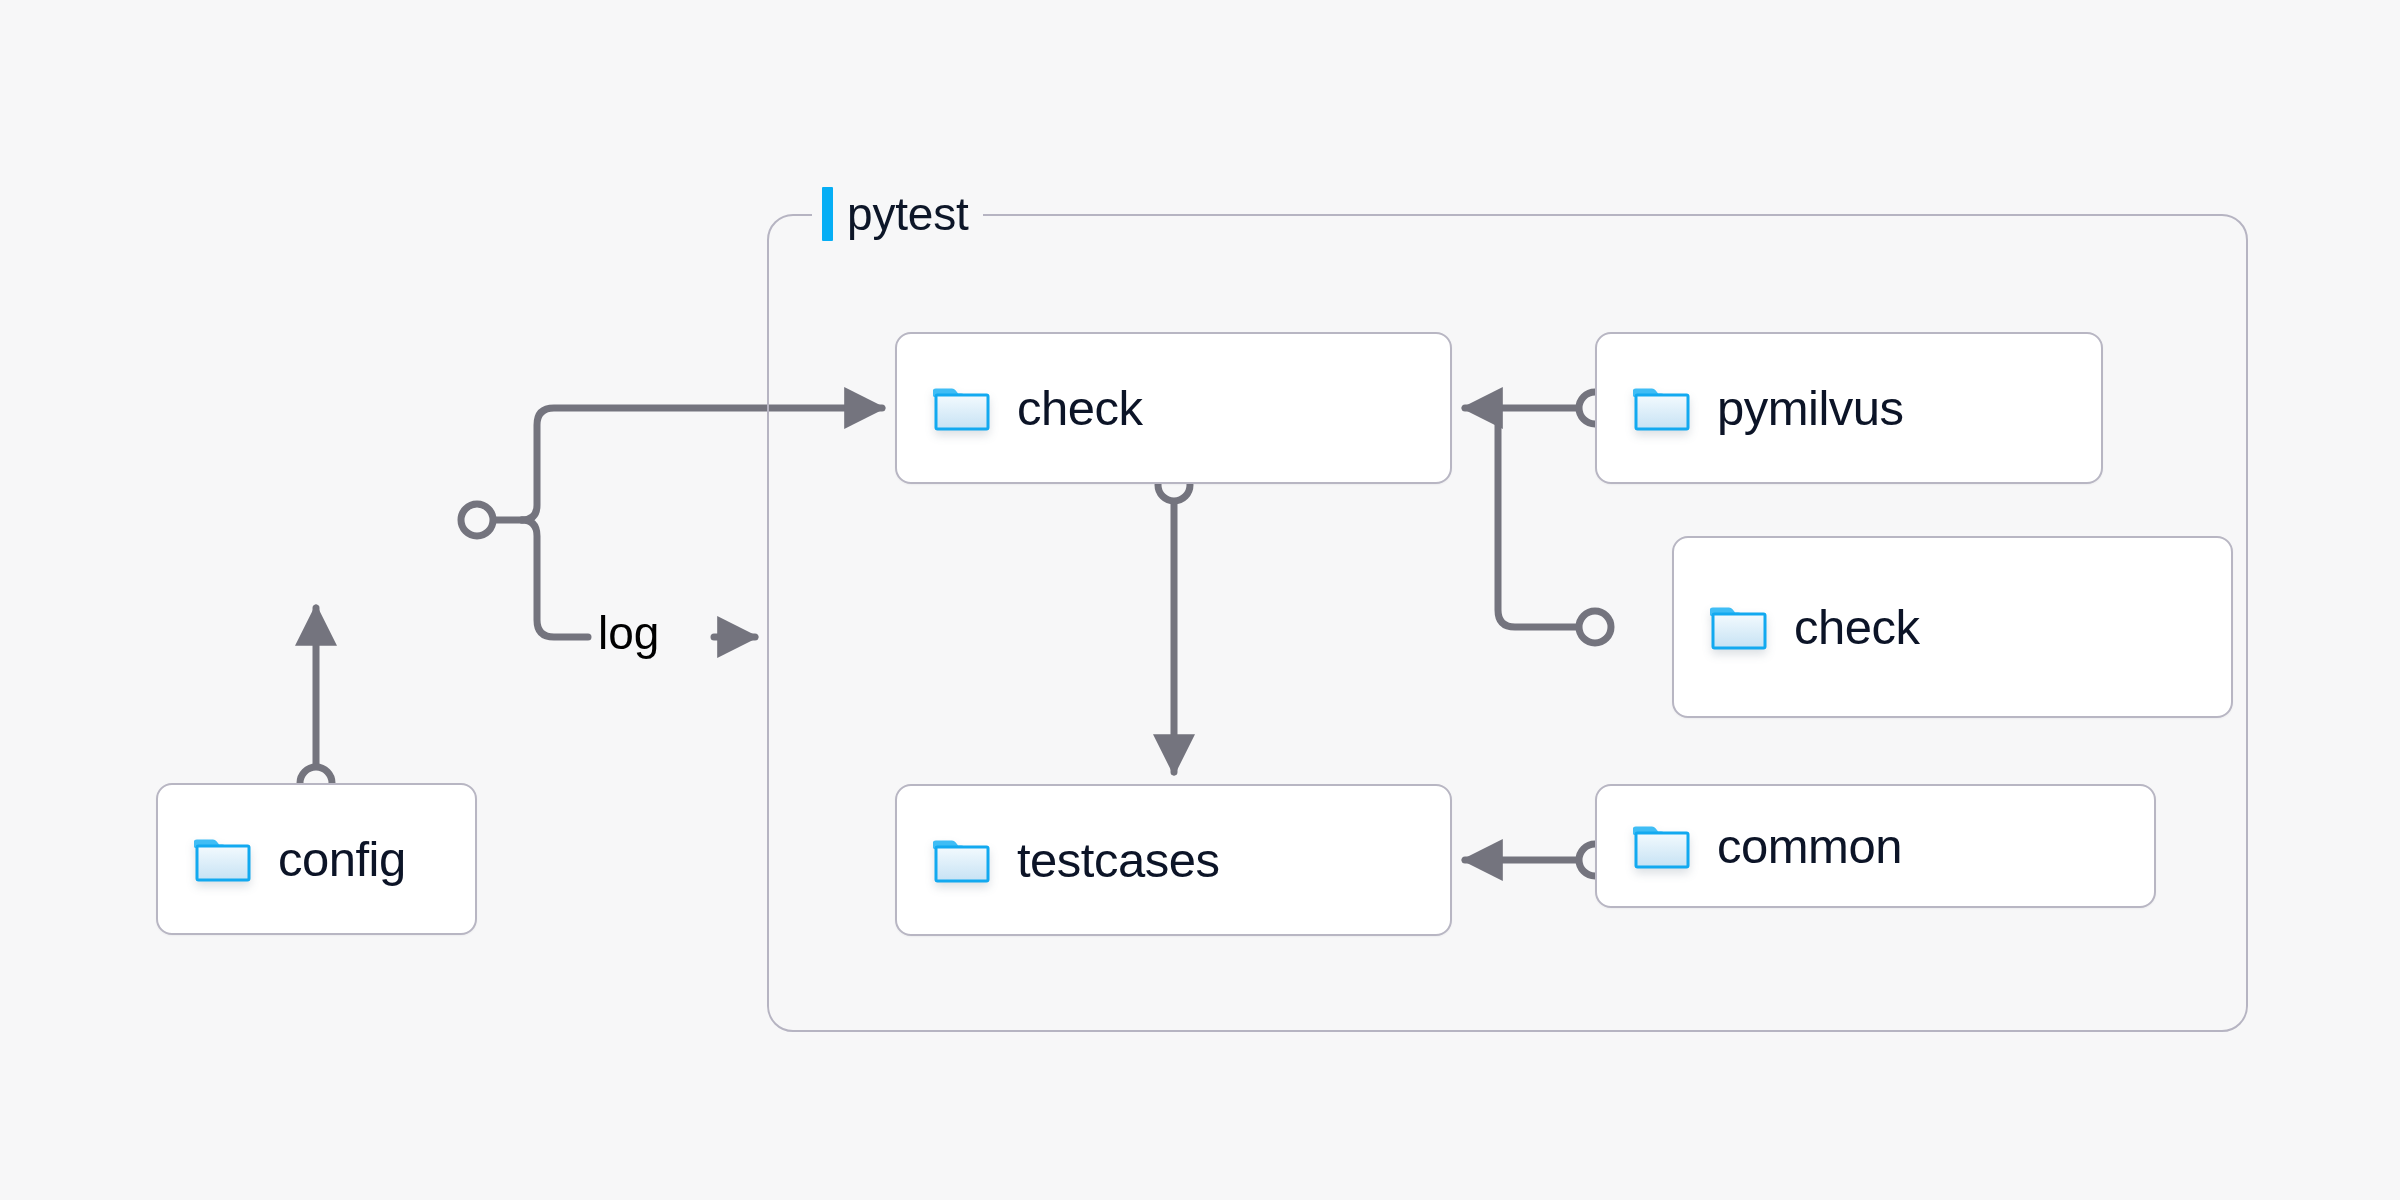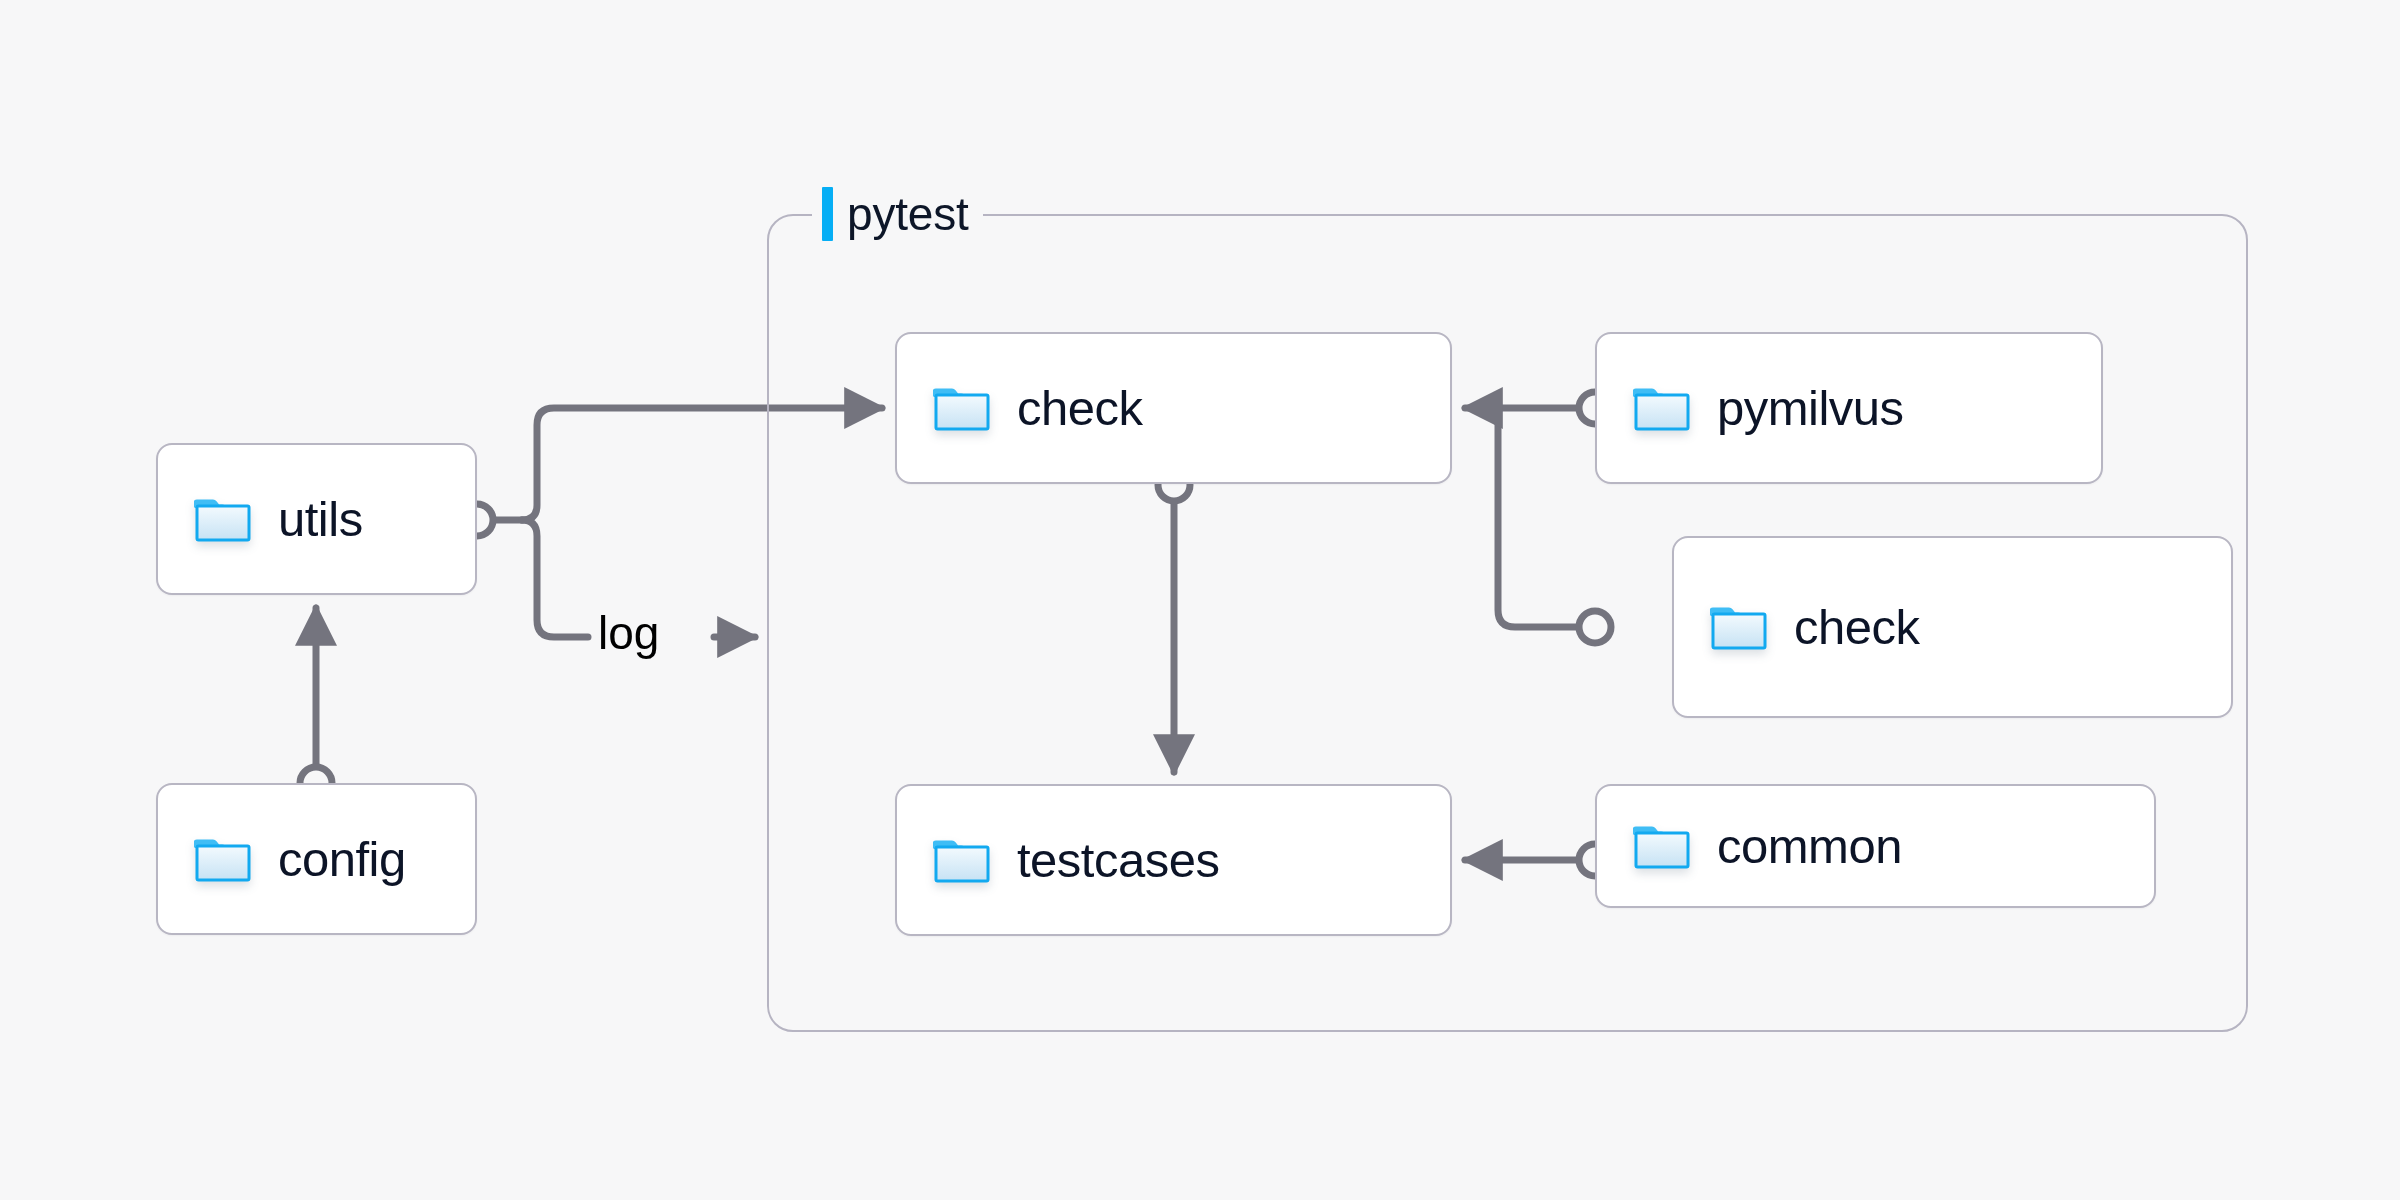--- a/index.html
+++ b/index.html
@@ -152,29 +152,20 @@
       <circle cx="1595" cy="860" r="16"></circle>
     </g>
   </svg>
 
   <div class="group-box" style="left:767px; top:214px; width:1481px; height:818px;"></div>
   <div class="group-label-wrap" style="left:812px; top:186px;">
     <span class="group-label-bar"></span>
     <span class="group-label-text">pytest</span>
   </div>
 
-  <div class="node" style="left:156px; top:443px; width:321px; height:152px;">
-    <div class="node-inner">
-      <svg class="folder-icon" viewBox="0 0 58 48">
-        <path d="M3 9 h16 l4 5 h5" fill="none" stroke="#3fbdf5" stroke-width="9" stroke-linecap="round" stroke-linejoin="round"></path>
-        <rect x="3" y="11" width="52" height="34" rx="1.5" fill="url(#folderGrad)" stroke="#12a9f0" stroke-width="3"></rect>
-      </svg>
-      <span class="node-label">utils</span>
-    </div>
-  </div>
 
   <div class="node" style="left:156px; top:783px; width:321px; height:152px;">
     <div class="node-inner">
       <svg class="folder-icon" viewBox="0 0 58 48">
         <path d="M3 9 h16 l4 5 h5" fill="none" stroke="#3fbdf5" stroke-width="9" stroke-linecap="round" stroke-linejoin="round"></path>
         <rect x="3" y="11" width="52" height="34" rx="1.5" fill="url(#folderGrad)" stroke="#12a9f0" stroke-width="3"></rect>
       </svg>
       <span class="node-label">config</span>
     </div>
   </div>

